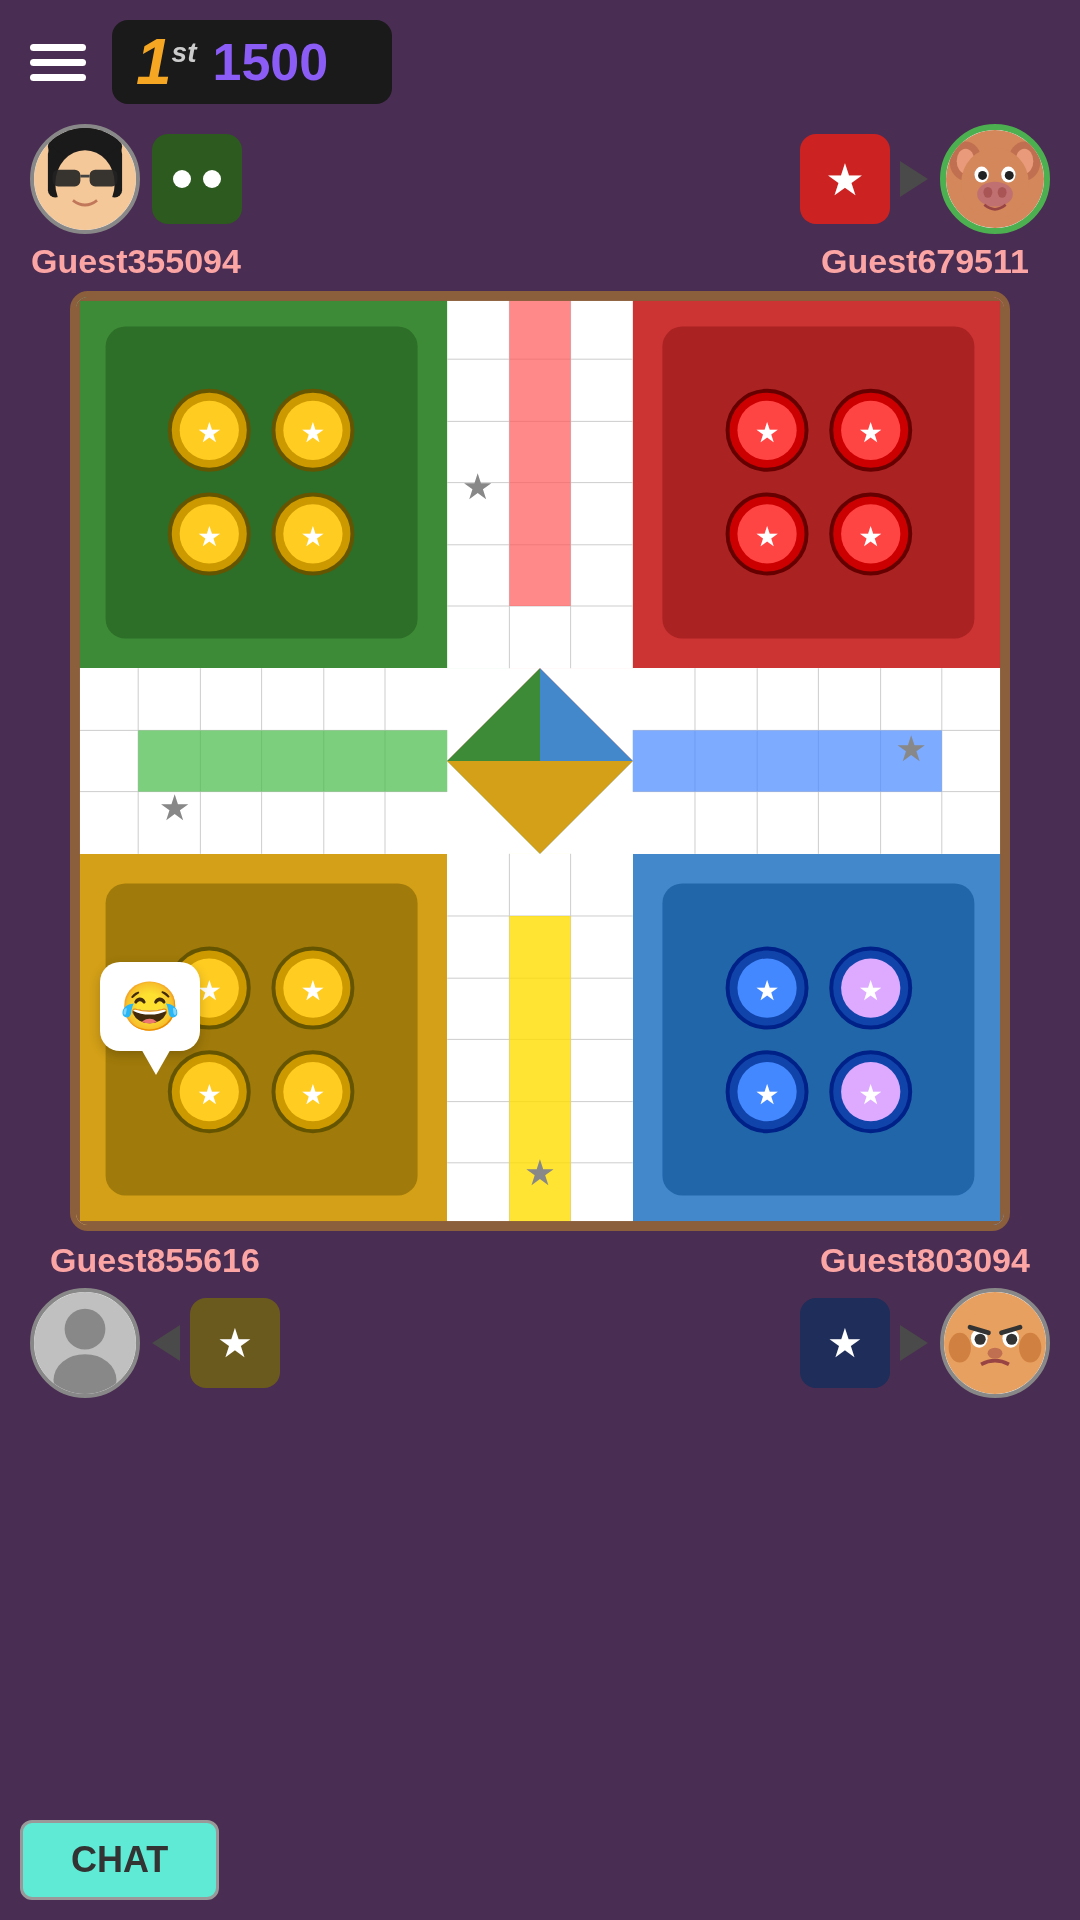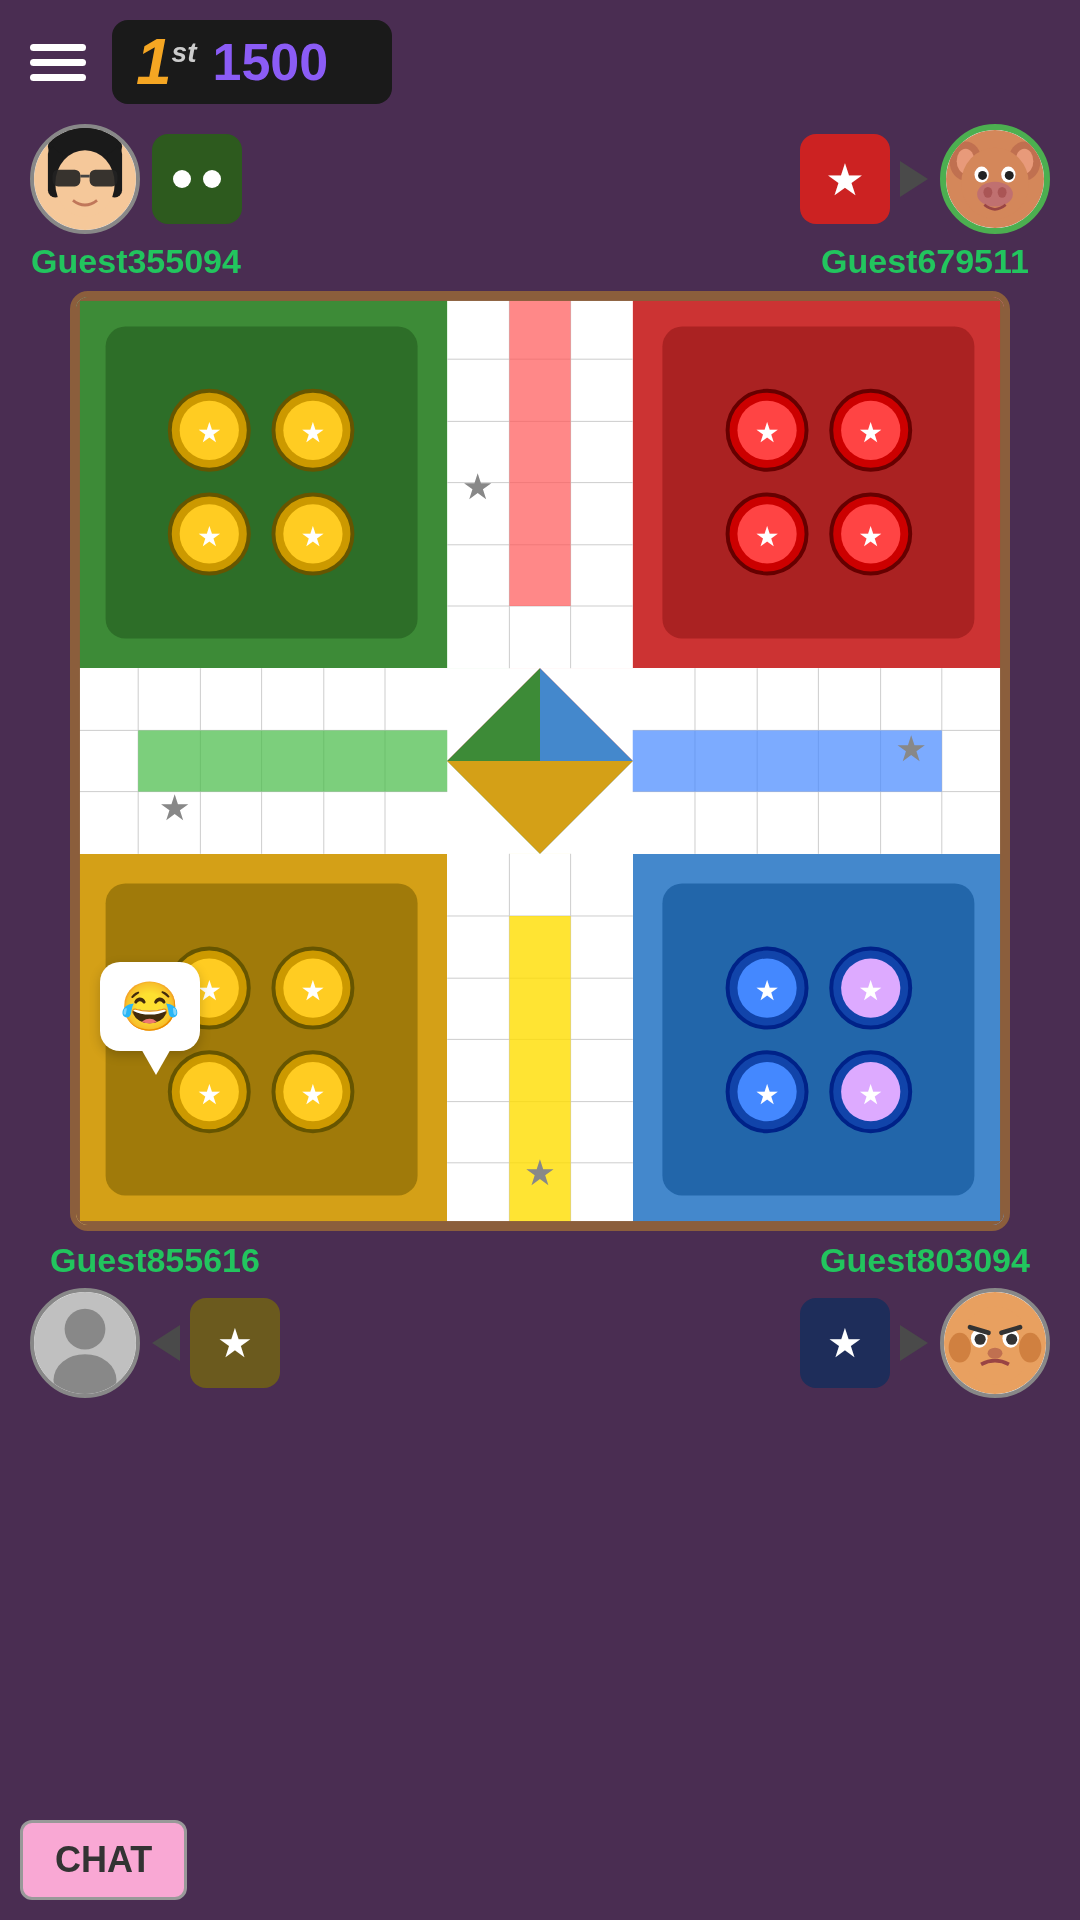--- a/index.html
+++ b/index.html
@@ -105,21 +105,21 @@
       background: #e8e8e8;
       display: flex;
       align-items: center;
       justify-content: center;
       position: relative;
     }
     .avatar.green-border { border-color: #4caf50; border-width: 6px; }
     .avatar.gray-border { border-color: #888; border-width: 4px; }
 
     .player-name {
-      color: #22c55e;
+      color: #fca5a5;
       font-size: 34px;
       font-weight: bold;
       text-align: center;
     }
 
     
     .dice {
       width: 90px;
       height: 90px;
       border-radius: 16px;
@@ -199,24 +199,24 @@
       border-left: 16px solid transparent;
       border-right: 16px solid transparent;
       border-top: 28px solid white;
     }
 
     
     .chat-button {
       position: absolute;
       bottom: 20px;
       left: 20px;
-      background: #f9a8d4;
+      background: #5eead4;
       border: 3px solid #999;
       border-radius: 12px;
-      padding: 16px 32px;
+      padding: 16px 48px;
       font-size: 36px;
       font-weight: bold;
       color: #333;
       cursor: pointer;
     }
   </style>
 </head>
 <body>
 
 <div class="header">

